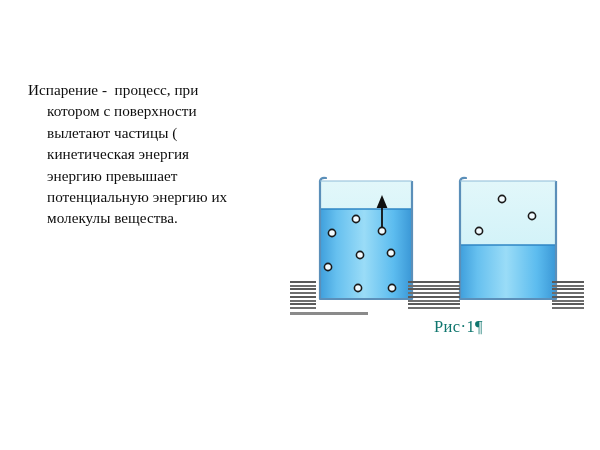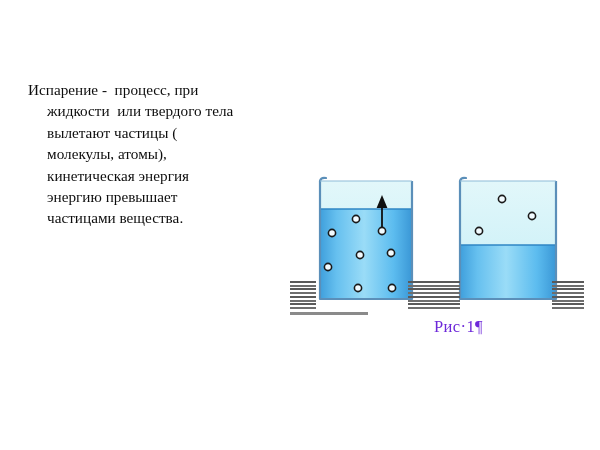--- a/index.html
+++ b/index.html
@@ -75,40 +75,40 @@
   }
   .grate .bar.dk { background: #5a5a5a; }
 
   
   #caption {
     position: absolute;
     left: 134px;
     top: 146px;
     font-family: "Liberation Serif", "DejaVu Serif", serif;
     font-size: 16.5px;
-    color: #6d28d9;
+    color: #0f766e;
     letter-spacing: 0.4px;
     white-space: pre;
   }
 
   svg { display: block; }
 </style>
 </head>
 <body>
 
 <div id="slide">
 
   <div id="text-block">
     <div class="para-line first">Испарение -  процесс, при</div>
-    <div class="para-line cont">жидкости  или твердого тела</div>
+    <div class="para-line cont">котором с поверхности</div>
     <div class="para-line cont">вылетают частицы (</div>
-    <div class="para-line cont">молекулы, атомы),</div>
     <div class="para-line cont">кинетическая энергия</div>
     <div class="para-line cont">энергию превышает</div>
-    <div class="para-line cont">частицами вещества.</div>
+    <div class="para-line cont">потенциальную энергию их</div>
+    <div class="para-line cont">молекулы вещества.</div>
   </div>
 
   <div id="figure">
 
     <div class="beaker-unit" id="beaker-left-unit">
 
       <div class="grate" id="grate-l-left" style="left:-18px; top:110px; width:26px; height:28px;">
         <div class="bar dk"></div>
           <div class="bar"></div>
           <div class="bar dk"></div>

